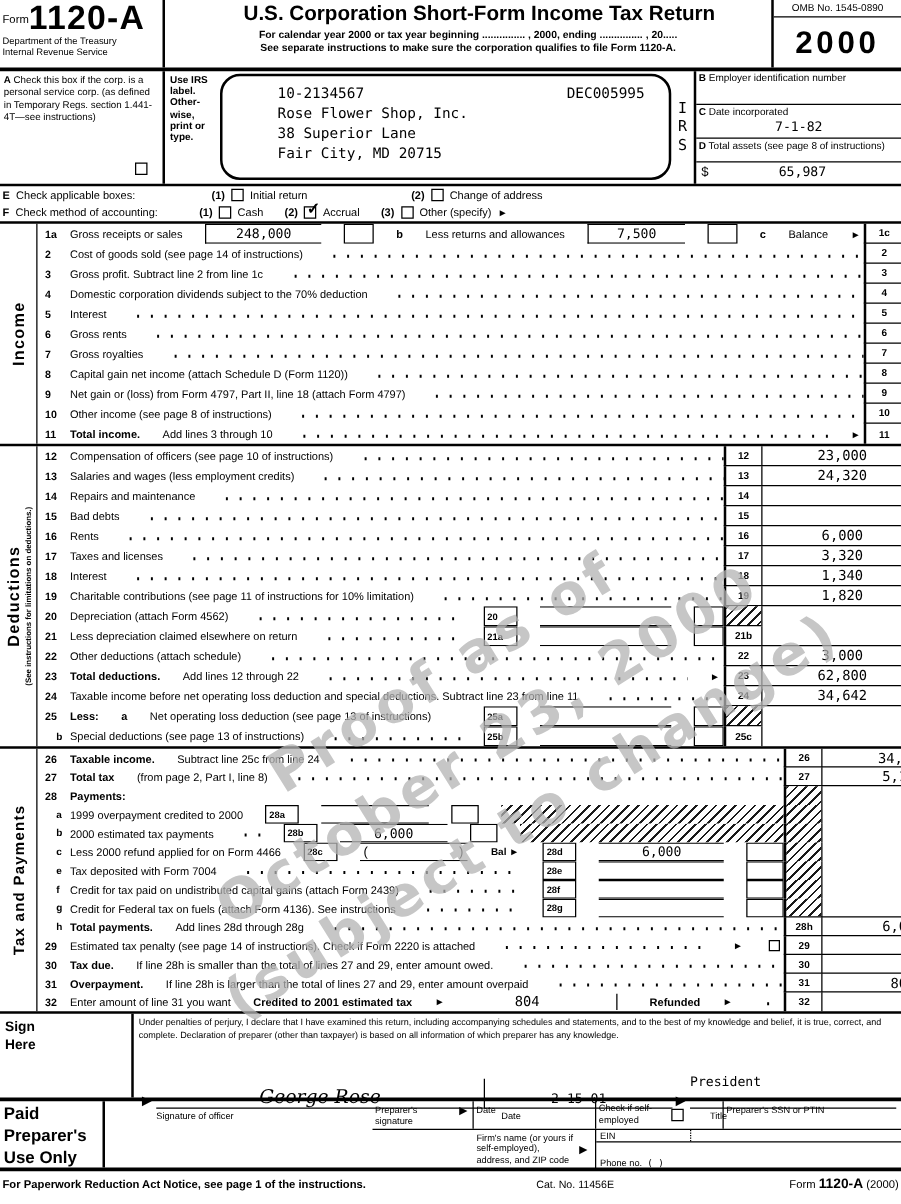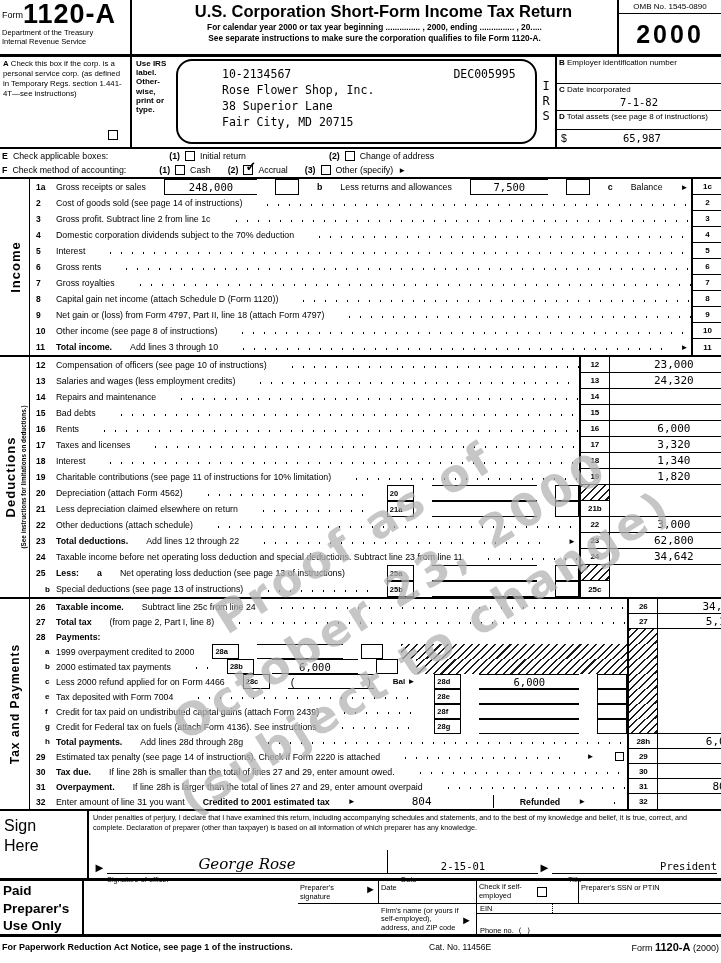--- a/index.html
+++ b/index.html
@@ -78,28 +78,28 @@
 .hfill { flex:1; height:100%; }
 .vdiv { width:1px; background:#000; height:85%; flex:none; margin:0 8px; }
 .wval { width:90px; text-align:center; flex:none; font-size:11px; }
 .cb29 { width:9px; height:9px; border:1.5px solid #000; flex:none; margin-right:3px; }
 
 
 .watermark { position:absolute; left:90px; top:315px; width:600px; transform:rotate(-32deg); text-align:center; font-size:45px; font-weight:bold; color:#b3b3b3; letter-spacing:4px; line-height:1.5; pointer-events:none; font-family:"DejaVu Sans",sans-serif; opacity:.75; }
 
 
 .sign { display:flex; height:70px; border-bottom:3px solid #000; }
-.sign-left { width:89px; border-right:2px solid #000; font-size:16px; font-weight:normal; padding:5px 4px; line-height:1.25; }
+.sign-left { width:107px; border-right:2px solid #000; font-size:11px; font-weight:bold; padding:5px 4px; line-height:1.25; }
 .sign-right { flex:1; display:flex; flex-direction:column; }
 .perjury { font-size:7.2px; padding:2px 4px 0 4px; line-height:1.35; }
 .sig-row { display:flex; align-items:flex-end; flex:1; padding:0 4px; }
 .sig-arrow { width:14px; font-size:13px; flex:none; line-height:1; }
 .sig-val { flex:1.4; border-bottom:1.5px solid #000; font-style:italic; font-family:"DejaVu Serif",serif; font-size:15px; text-align:center; }
 .sig-date { width:150px; flex:none; border-bottom:1.5px solid #000; text-align:center; font-size:10.5px; padding-bottom:1px; }
-.sig-title { width:165px; flex:none; border-bottom:1.5px solid #000; text-align:right; font-size:10.5px; padding-bottom:1px;margin-top:28px; }
+.sig-title { width:165px; flex:none; border-bottom:1.5px solid #000; text-align:left; font-size:10.5px; padding-bottom:14px;margin-top:28px; }
 .svline { width:1px; background:#000; height:24px; flex:none; }
 .sig-labels { display:flex; font-size:7.4px; height:12px; padding:1px 4px; }
 .sl1 { flex:1.4; padding-left:14px; } .sl2 { width:151px; flex:none; } .sl3 { width:165px; flex:none; padding-left:16px; }
 
 
 .prep { display:flex; height:56px; border-bottom:3px solid #000; }
 .prep-left { width:84px; border-right:2px solid #000; font-weight:bold; font-size:13.5px; padding:1px 3px; line-height:1.3; }
 .prep-right { flex:1; display:flex; flex-direction:column; font-size:7.4px;align-items:flex-end; }
 .prow1 { flex:1.15; display:flex; border-bottom:1px solid #000; }
 .p-sig-label { width:80px; padding:2px; display:flex; gap:2px; }

